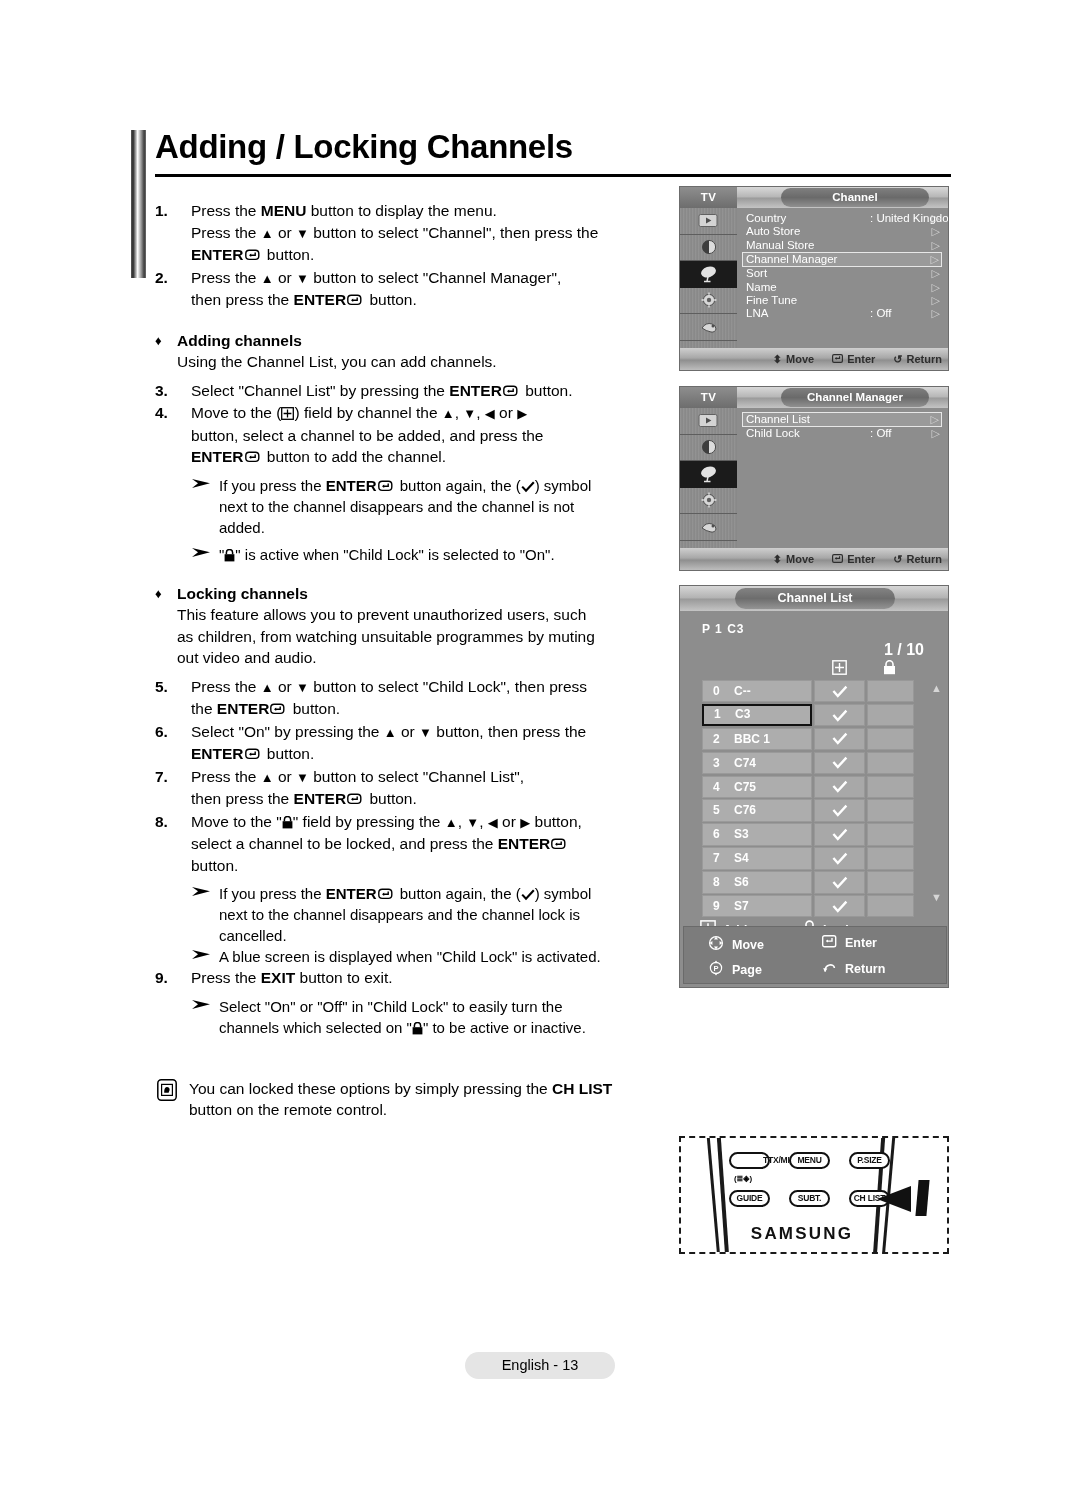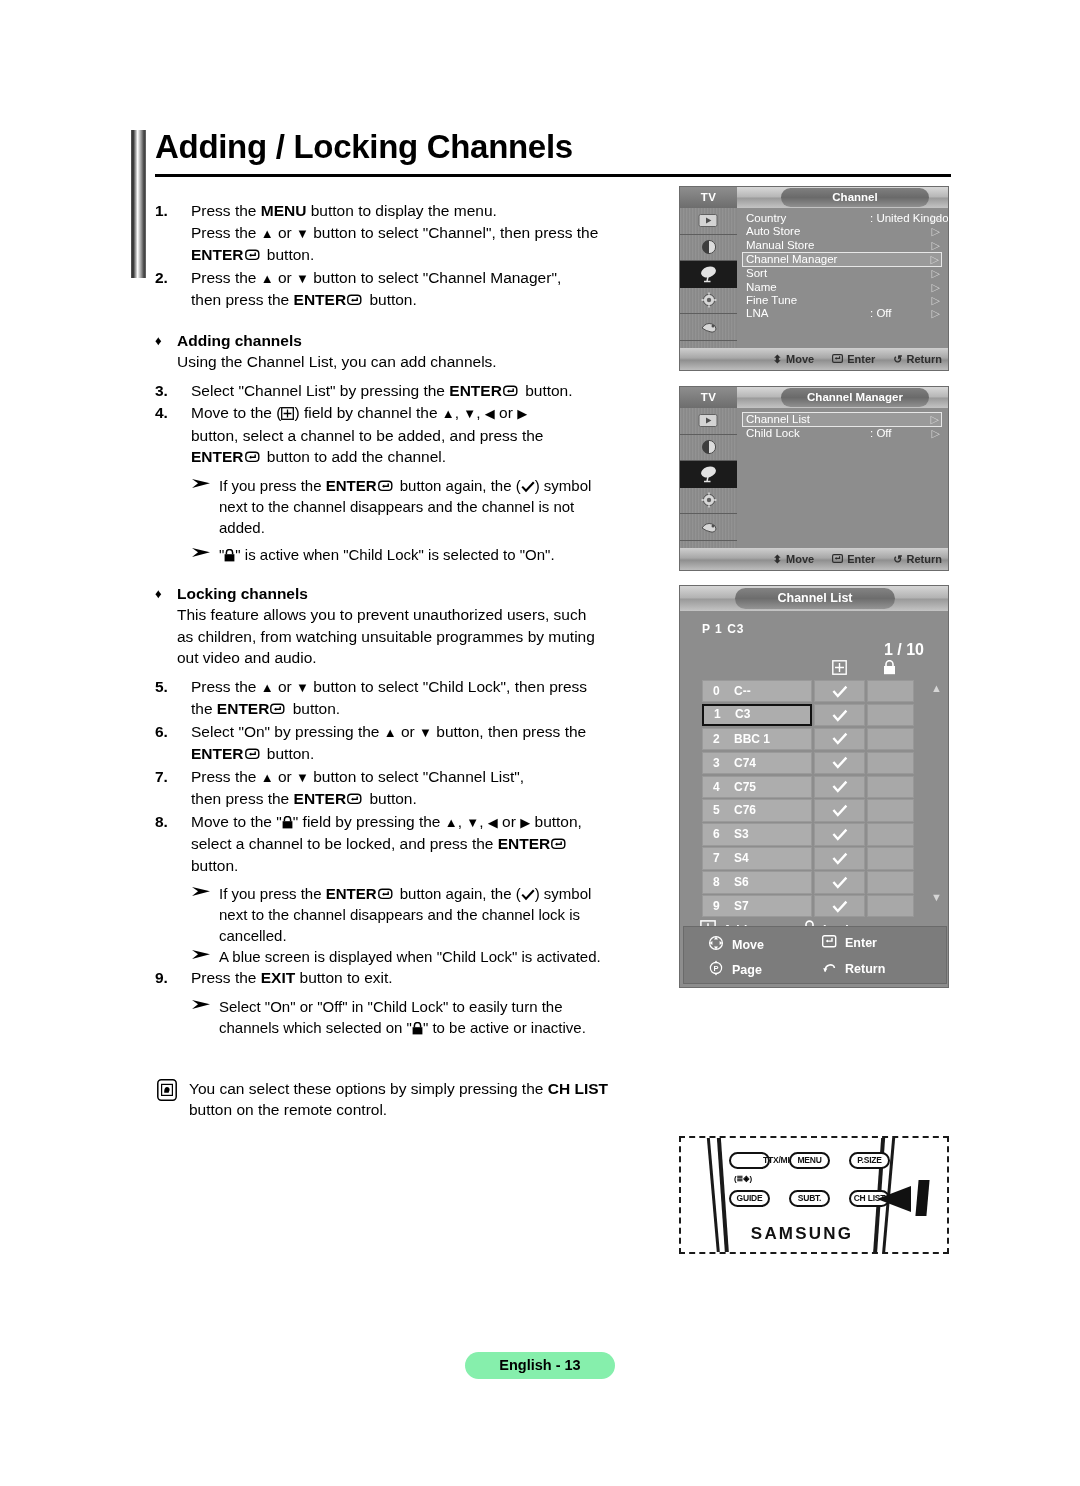--- a/index.html
+++ b/index.html
@@ -217,22 +217,22 @@
     border-right:34px solid #111;
   }
   .rbar { position:absolute; left:236px; top:42px; width:11px; height:36px; background:#111;
     transform:skewX(-5deg); }
   .ttxsub { position:absolute; left:41px; top:36px; width:42px; text-align:center;
     font-size:8px; font-weight:bold; }
 
   
   #footer {
     position:absolute; left:465px; top:1352px; width:150px; height:27px;
-    background:#86efac; border-radius:14px;
-    text-align:center; line-height:27px; font-size:14.5px; font-weight:bold; color:#000;
+    background:#e5e5e5; border-radius:14px;
+    text-align:center; line-height:27px; font-size:14.5px; font-weight:normal; color:#000;
   }
 </style>
 </head>
 <body>
 
 <div id="page">
 
   <div id="title-block">
     <div class="title-bar"></div>
     <div class="title-text">Adding / Locking Channels</div>
@@ -472,21 +472,21 @@
 
     <div class="note" style="margin-left:2px;">
       <span class="gl" style="width:32px;flex:0 0 32px;">
         <svg width="20" height="22" viewBox="0 0 20 22">
             <rect x="0.8" y="0.8" width="18.4" height="20.4" rx="3.4" fill="none" stroke="#000" stroke-width="1.5"></rect>
             <rect x="4.6" y="5.4" width="10.8" height="11" fill="none" stroke="#000" stroke-width="1.2"></rect>
             <path d="M7.2 12.6 c0-2.6 1.1-4.6 2.8-4.6 c1.6 0 2.6 1.2 2.6 2.6 c0 1.4-0.9 2-0.9 3.2 h-4.5 z" fill="#000"></path>
           </svg>
       </span>
       <span class="body" style="font-size:15.5px;line-height:21.5px;">
-        <span>You can select these options by simply pressing the </span><span class="bold">CH LIST</span><br>
+        <span>You can locked these options by simply pressing the </span><span class="bold">CH LIST</span><br>
         <span>button on the remote control.</span>
       </span>
     </div>
 
   </div>
 
   <div class="osd" id="osd1" style="left:679px; top:186px;">
     <div class="osd-topbar"></div>
     <div class="osd-tv">TV</div>
     <div class="osd-title-pill">Channel</div>

